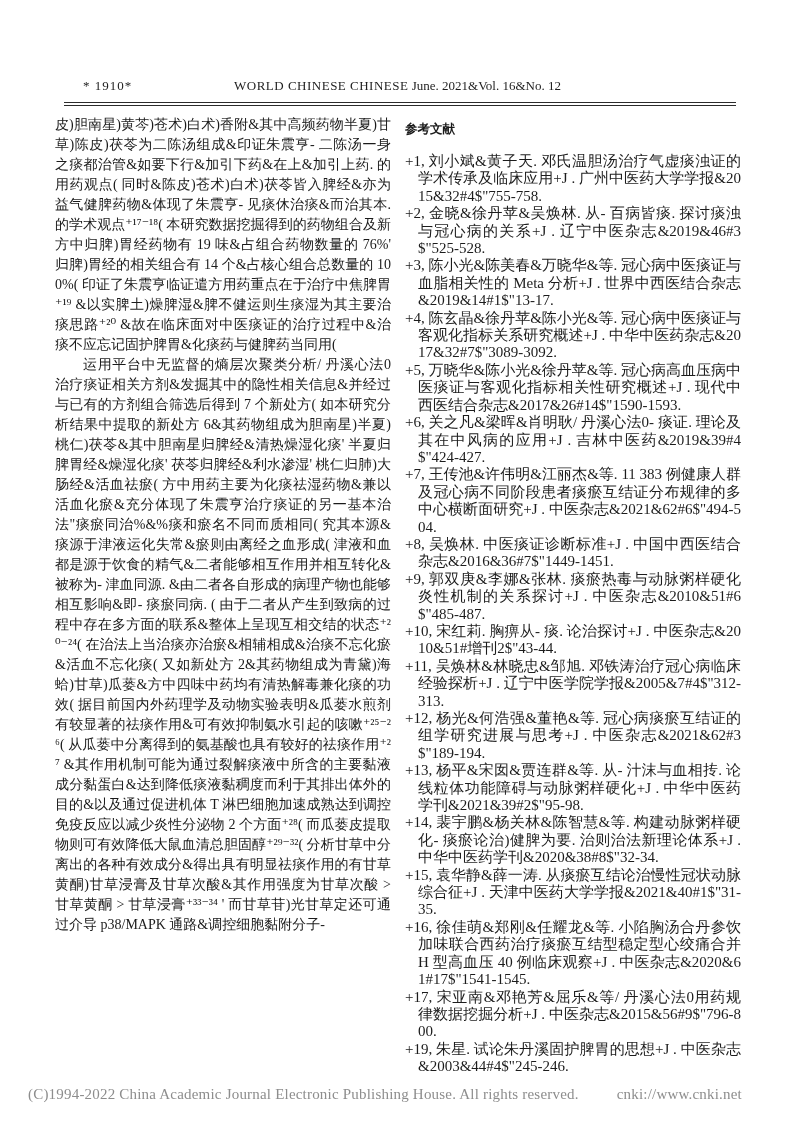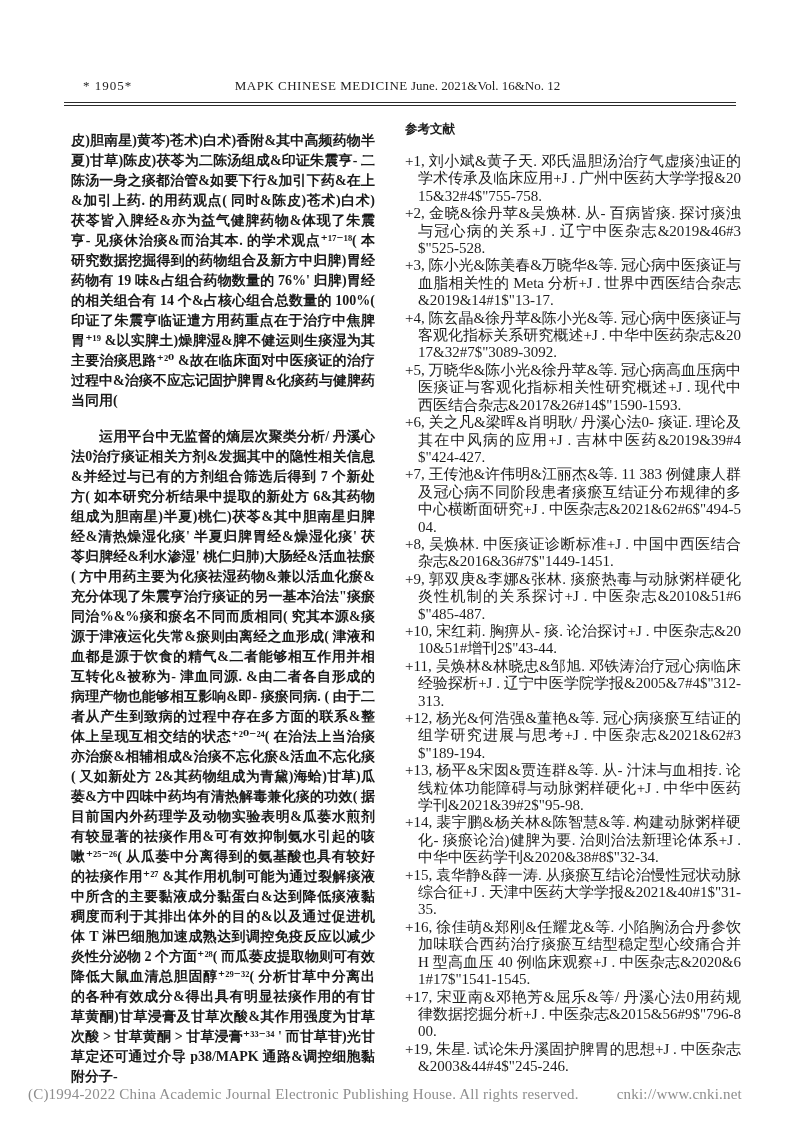--- a/index.html
+++ b/index.html
@@ -36,23 +36,22 @@
   
   .cols {
     position:absolute; top:115px; left:55px; width:687px;
     display:flex; gap:14px; align-items:flex-start;
   }
   .col { width:336px; }
 
   .body-para {
     font-size:14px; line-height:20px;
     text-align:justify;
-    margin:16px;
+    margin:0;
     word-break:break-all;
-    font-weight:bold;
   }
   .body-para.indent { text-indent:2em; }
 
   .ref-heading {
     font-size:12.5px; font-weight:bold;
     margin:5px 0 15px 0; line-height:18px;
   }
   .refs { margin:0; }
   .ref-item {
     font-size:15px; line-height:17.4px;
@@ -70,23 +69,23 @@
     letter-spacing:0.2px;
     white-space:nowrap;
   }
 </style>
 </head>
 <body>
 
 <div class="page">
 
   <div class="hdr">
-    <span class="pagenum">* 1905*</span>
+    <span class="pagenum">* 1910*</span>
     <div class="center">
-      <span class="journal">MAPK CHINESE MEDICINE</span>
+      <span class="journal">WORLD CHINESE CHINESE</span>
       <span class="issue">June. 2021&amp;Vol. 16&amp;No. 12</span>
     </div>
   </div>
 
   <div class="rule"></div>
 
   <div class="cols">
 
     <div class="col">
       <p class="body-para">皮)胆南星)黄芩)苍术)白术)香附&amp;其中高频药物半夏)甘草)陈皮)茯苓为二陈汤组成&amp;印证朱震亨- 二陈汤一身之痰都治管&amp;如要下行&amp;加引下药&amp;在上&amp;加引上药. 的用药观点( 同时&amp;陈皮)苍术)白术)茯苓皆入脾经&amp;亦为益气健脾药物&amp;体现了朱震亨- 见痰休治痰&amp;而治其本. 的学术观点⁺¹⁷⁻¹⁸( 本研究数据挖掘得到的药物组合及新方中归脾)胃经药物有 19 味&amp;占组合药物数量的 76%' 归脾)胃经的相关组合有 14 个&amp;占核心组合总数量的 100%( 印证了朱震亨临证遣方用药重点在于治疗中焦脾胃⁺¹⁹ &amp;以实脾土)燥脾湿&amp;脾不健运则生痰湿为其主要治痰思路⁺²⁰ &amp;故在临床面对中医痰证的治疗过程中&amp;治痰不应忘记固护脾胃&amp;化痰药与健脾药当同用(</p>

